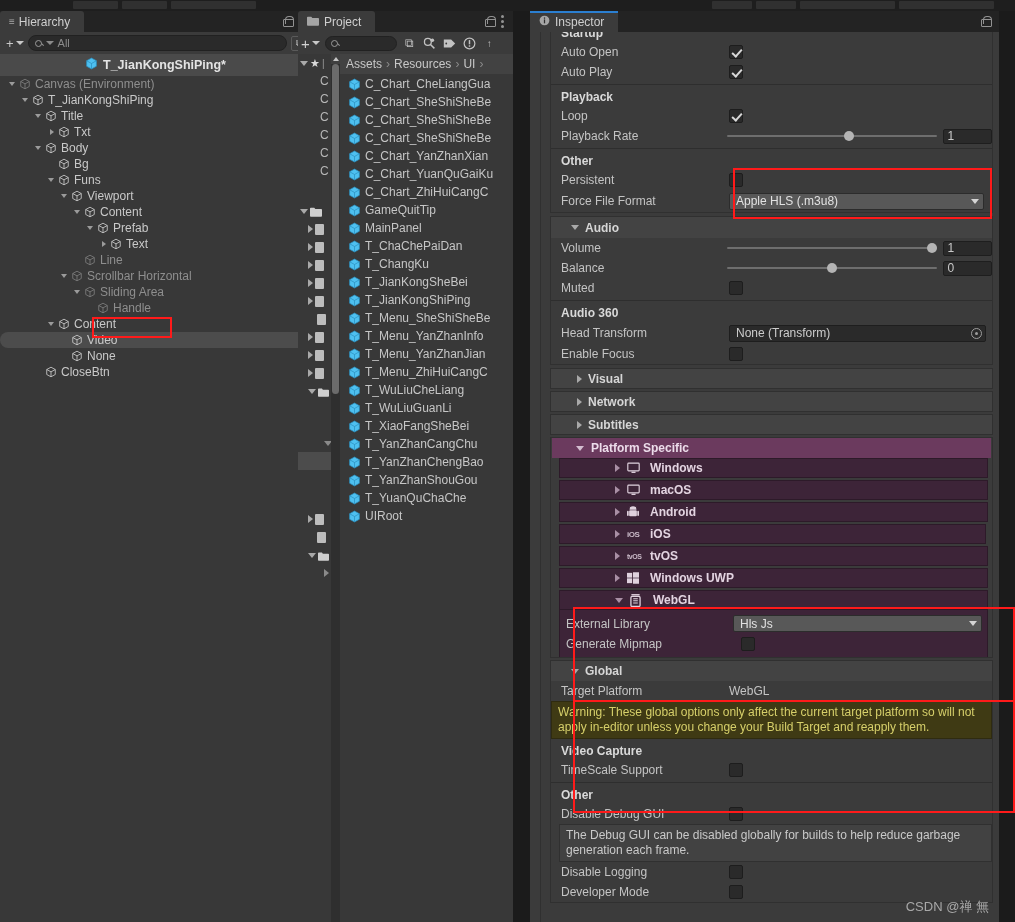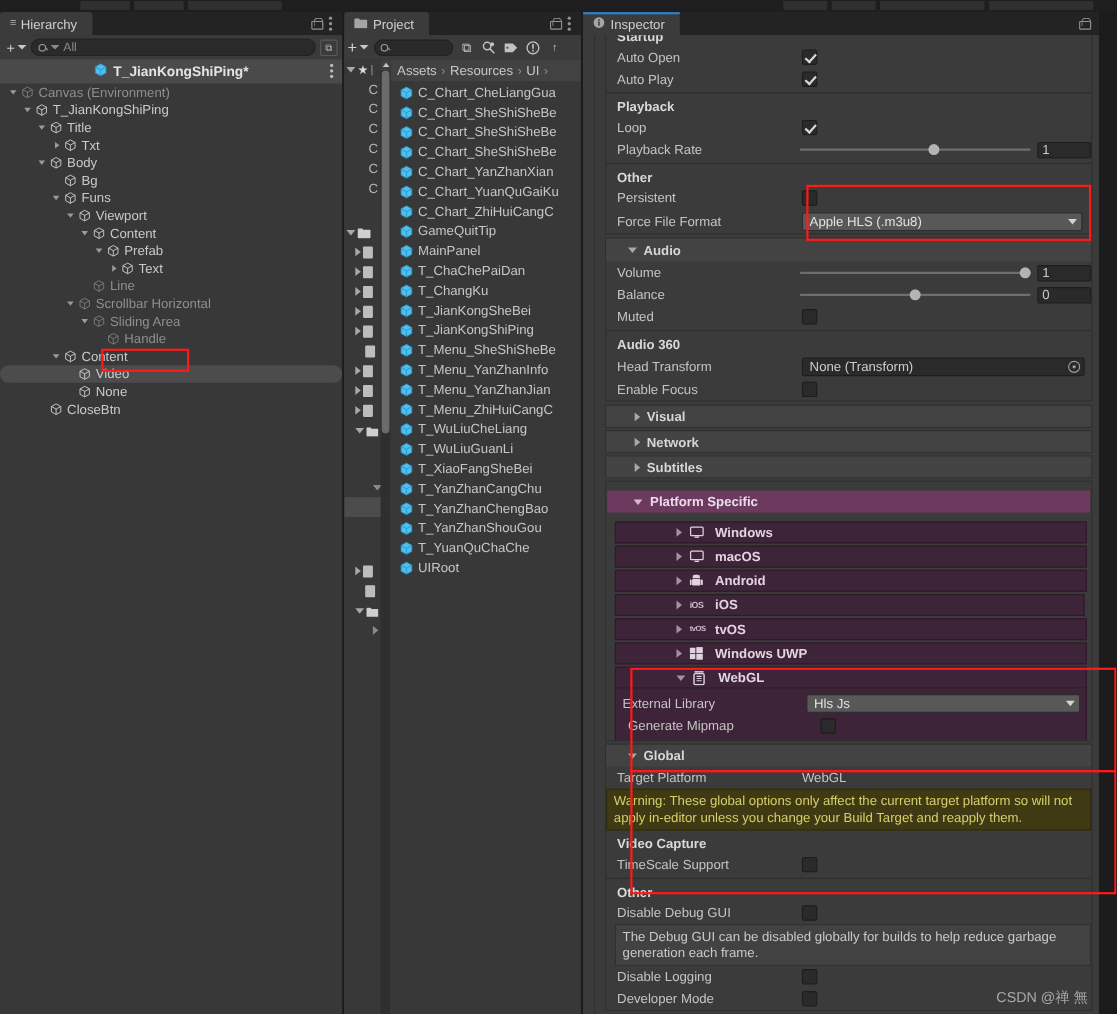--- a/index.html
+++ b/index.html
@@ -73,21 +73,21 @@
     position:relative;
   }
   .cube svg { display:block; }
   .tlabel { color:#c9c9c9; }
   .tlabel.dim { color:#8e8e8e; }
 
   
   .redbox { position:absolute; border:2px solid #ff1a1a; pointer-events:none; z-index:40; }
 
   
-  #project { left:313px; top:11px; width:215px; height:911px; background:#383838; }
+  #project { left:298px; top:11px; width:215px; height:911px; background:#383838; }
   #proj-body { position:absolute; left:0; top:21px; right:0; bottom:0; background:#383838; }
   .proj-toolbar { position:absolute; left:0; top:0; right:0; height:22px; background:#3b3b3b; display:flex; align-items:center; padding:0 3px; gap:5px; overflow:hidden; }
   .plus-dd { display:flex; align-items:center; gap:2px; color:#d0d0d0; font-size:15px; line-height:1; }
   .proj-search { width:72px; height:15px; background:#2a2a2a; border:1px solid #212121; border-radius:8px; display:flex; align-items:center; padding:0 5px; }
   .tool-ico { width:15px; height:15px; display:flex; align-items:center; justify-content:center; color:#c2c2c2; flex:none; }
 
   .proj-split { position:absolute; left:0; top:22px; right:0; bottom:0; display:flex; }
   .proj-left { width:42px; background:#383838; position:relative; overflow:hidden; }
   .proj-right { flex:1; background:#383838; position:relative; overflow:hidden; }
   .crumb { height:20px; background:#424242; display:flex; align-items:center; gap:4px; padding:0 6px; font-size:12px; color:#c8c8c8; white-space:nowrap; overflow:hidden; }
@@ -139,21 +139,21 @@
   .foldout-bar {
     height:21px; background:#434343; border:1px solid #303030; margin:0 6px 2px 20px;
     display:flex; align-items:center; gap:6px; padding-left:26px; font-weight:bold; font-size:12px; color:#d6d6d6;
   }
   .tri { width:0;height:0;flex:none; }
   .tri.right { border-left:5px solid #a9a9a9; border-top:4px solid transparent; border-bottom:4px solid transparent; }
   .tri.down { border-top:5px solid #a9a9a9; border-left:4px solid transparent; border-right:4px solid transparent; }
 
   .plat-header {
     height:20px; background:#6b3a5e; display:flex; align-items:center; gap:7px; padding-left:24px;
-    font-weight:bold; font-size:12px; color:#ecdcea; margin:8px 1px;
+    font-weight:bold; font-size:12px; color:#ecdcea; margin:0 1px;
   }
   .plat-row {
     height:20px; background:#3d2438; border:1px solid #2d1a29; margin:0 6px 2px 20px;
     display:flex; align-items:center; gap:7px; padding-left:55px; font-weight:bold; font-size:12px; color:#e3d4e1;
   }
   .plat-sub { background:#3d2438; margin:0 6px 0 20px; border-left:1px solid #2d1a29; border-right:1px solid #2d1a29; }
 
   .warn-box {
     background:#3f3a14; border:1px solid #2f2b10; color:#d6cf6a; font-size:12px; line-height:15px;
     padding:3px 6px; margin:0 6px 0 20px;
@@ -969,21 +969,21 @@
               <span>WebGL</span>
             </div>
             <div class="plat-sub" style="margin-left:8px;margin-right:4px;padding-top:3px;padding-bottom:3px;">
               <div class="row" style="height:21px;padding-left:6px;">
                 <span class="lbl" style="width:167px;">External Library</span>
                 <span class="popup" style="width:249px;">
                   <span>Hls Js</span>
                   <span class="arr"></span>
                 </span>
               </div>
-              <div class="row" style="padding-left:11px;gap:8px;">
+              <div class="row" style="padding-left:6px;gap:8px;">
                 <span class="lbl" style="width:167px;">Generate Mipmap</span>
                 <span class="chk"></span>
               </div>
             </div>
           </div>
           <div class="sec-block" style="margin-top:2px;">
             <div class="foldout-bar" style="margin:0;border:none;background:#434343;padding-left:20px;height:20px;">
               <span class="tri down"></span>
               <span>Global</span>
             </div>

